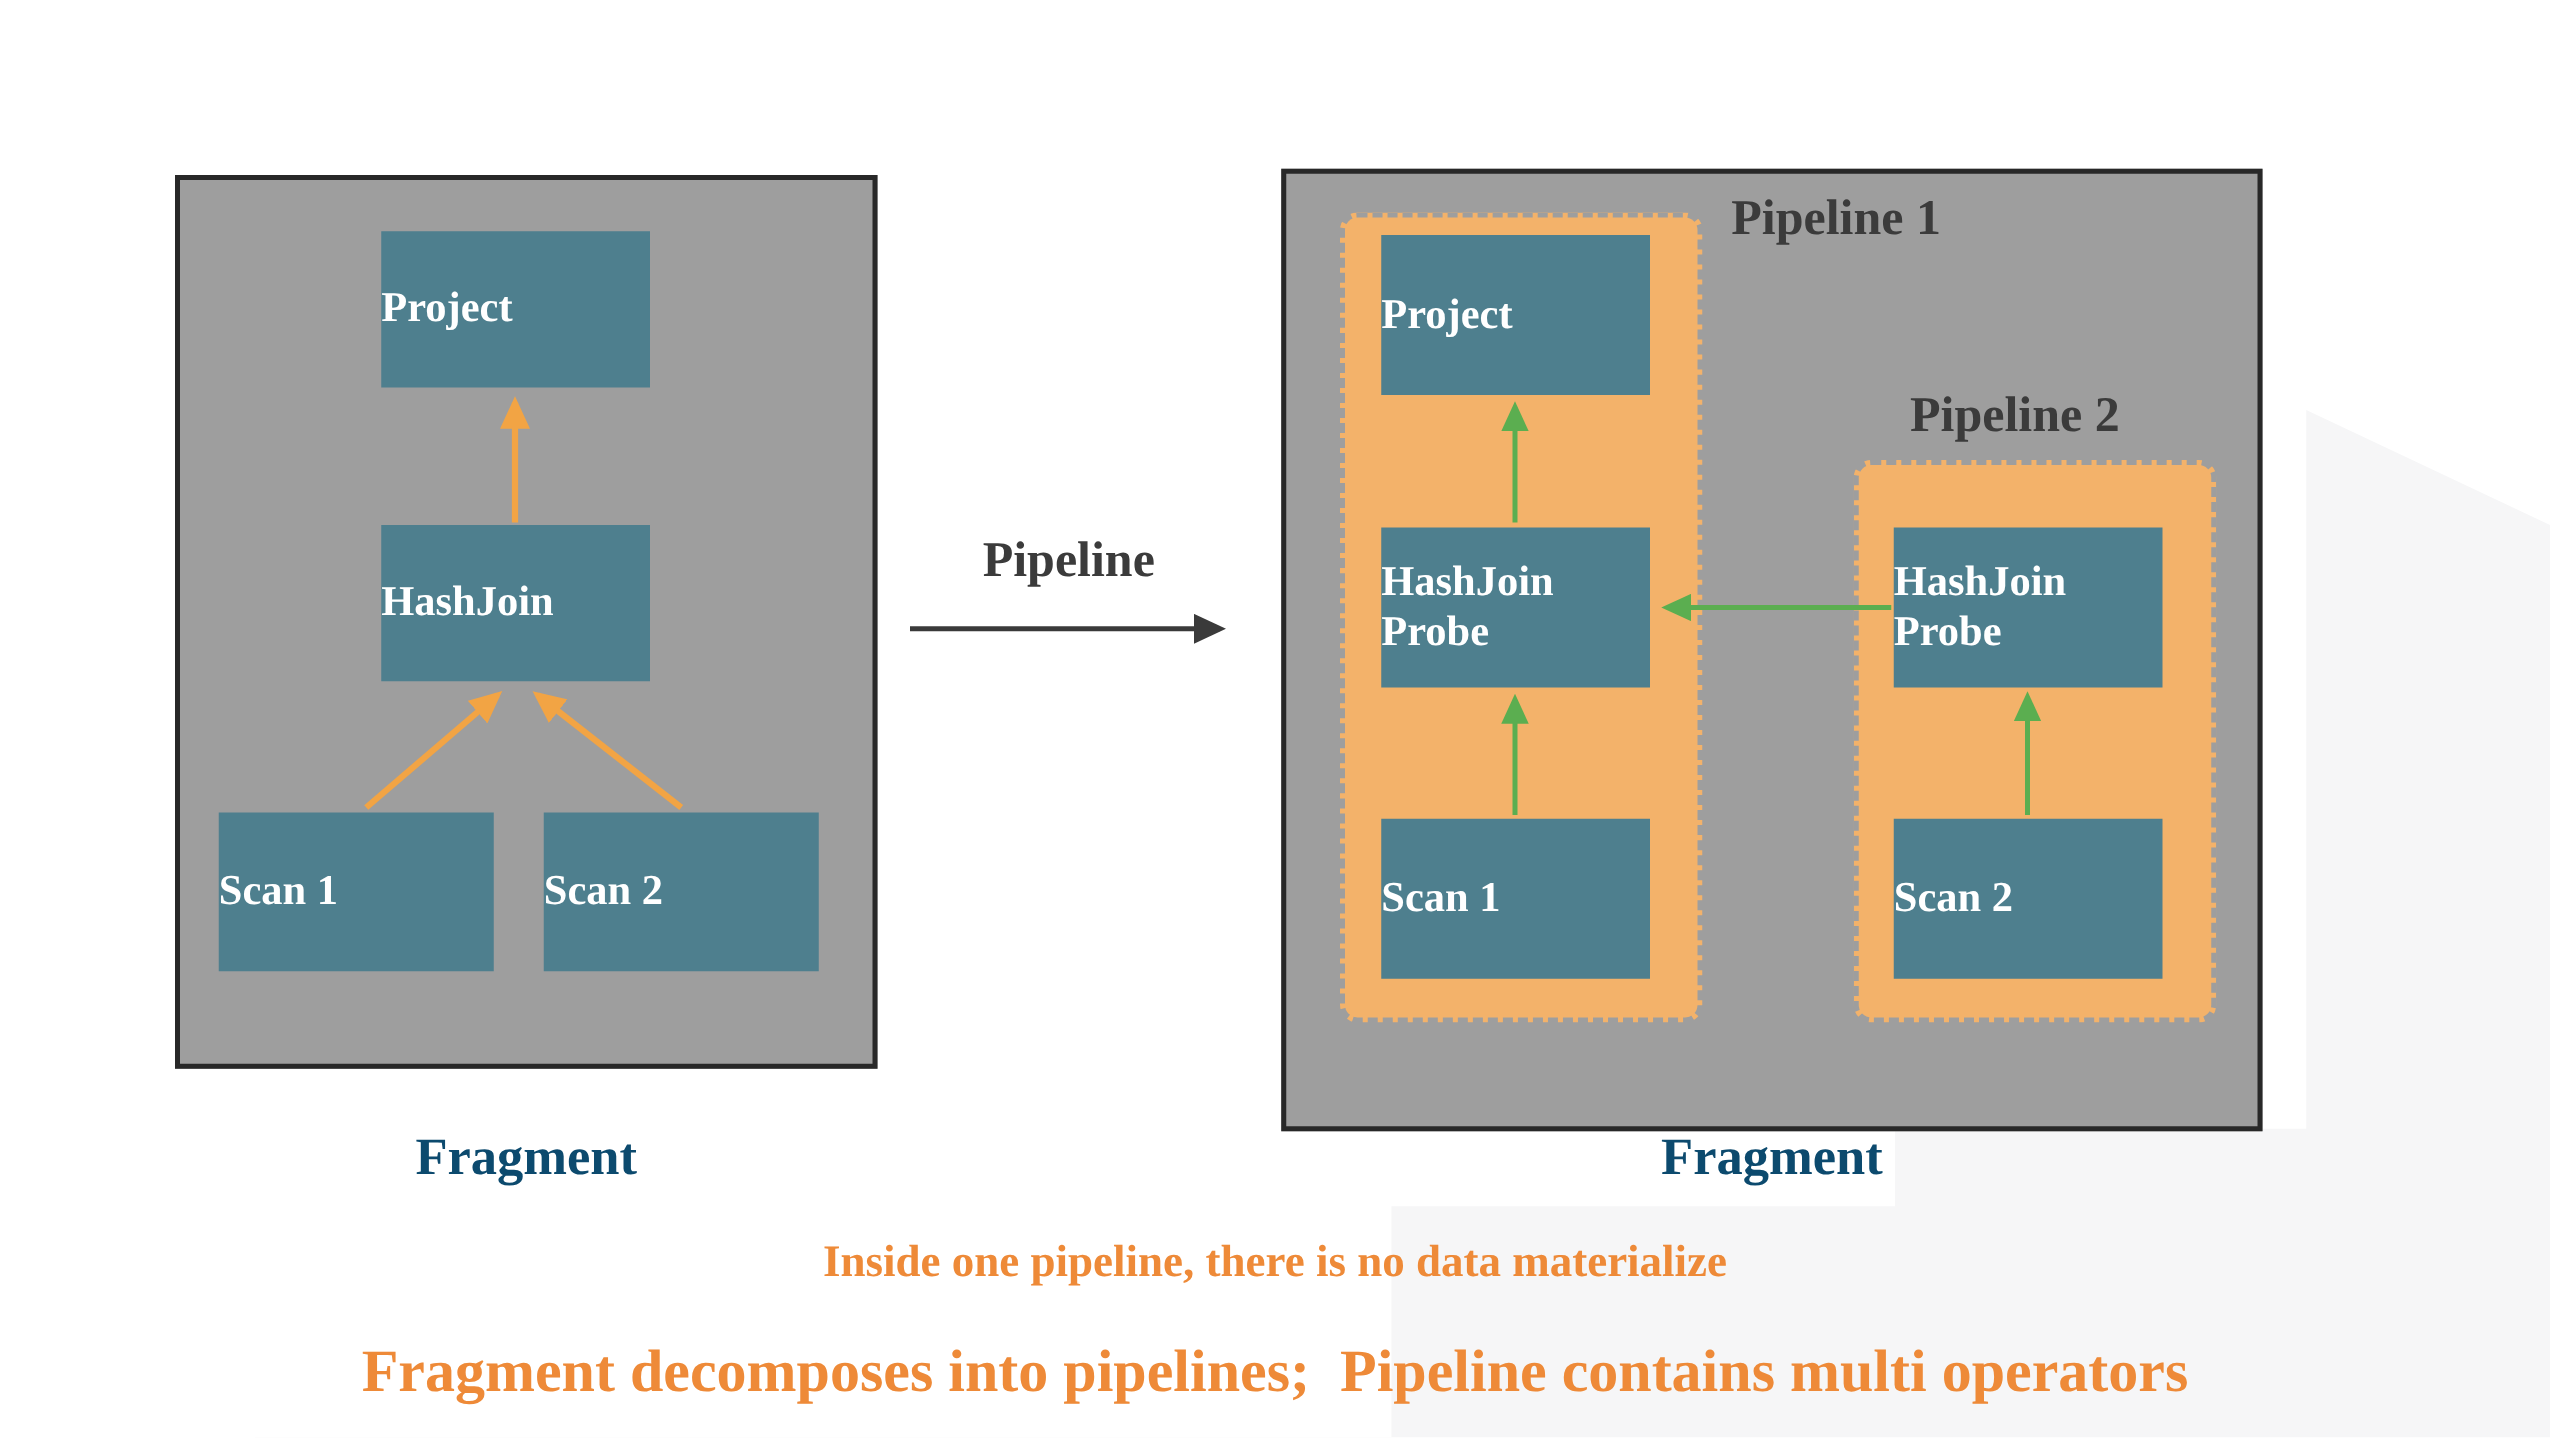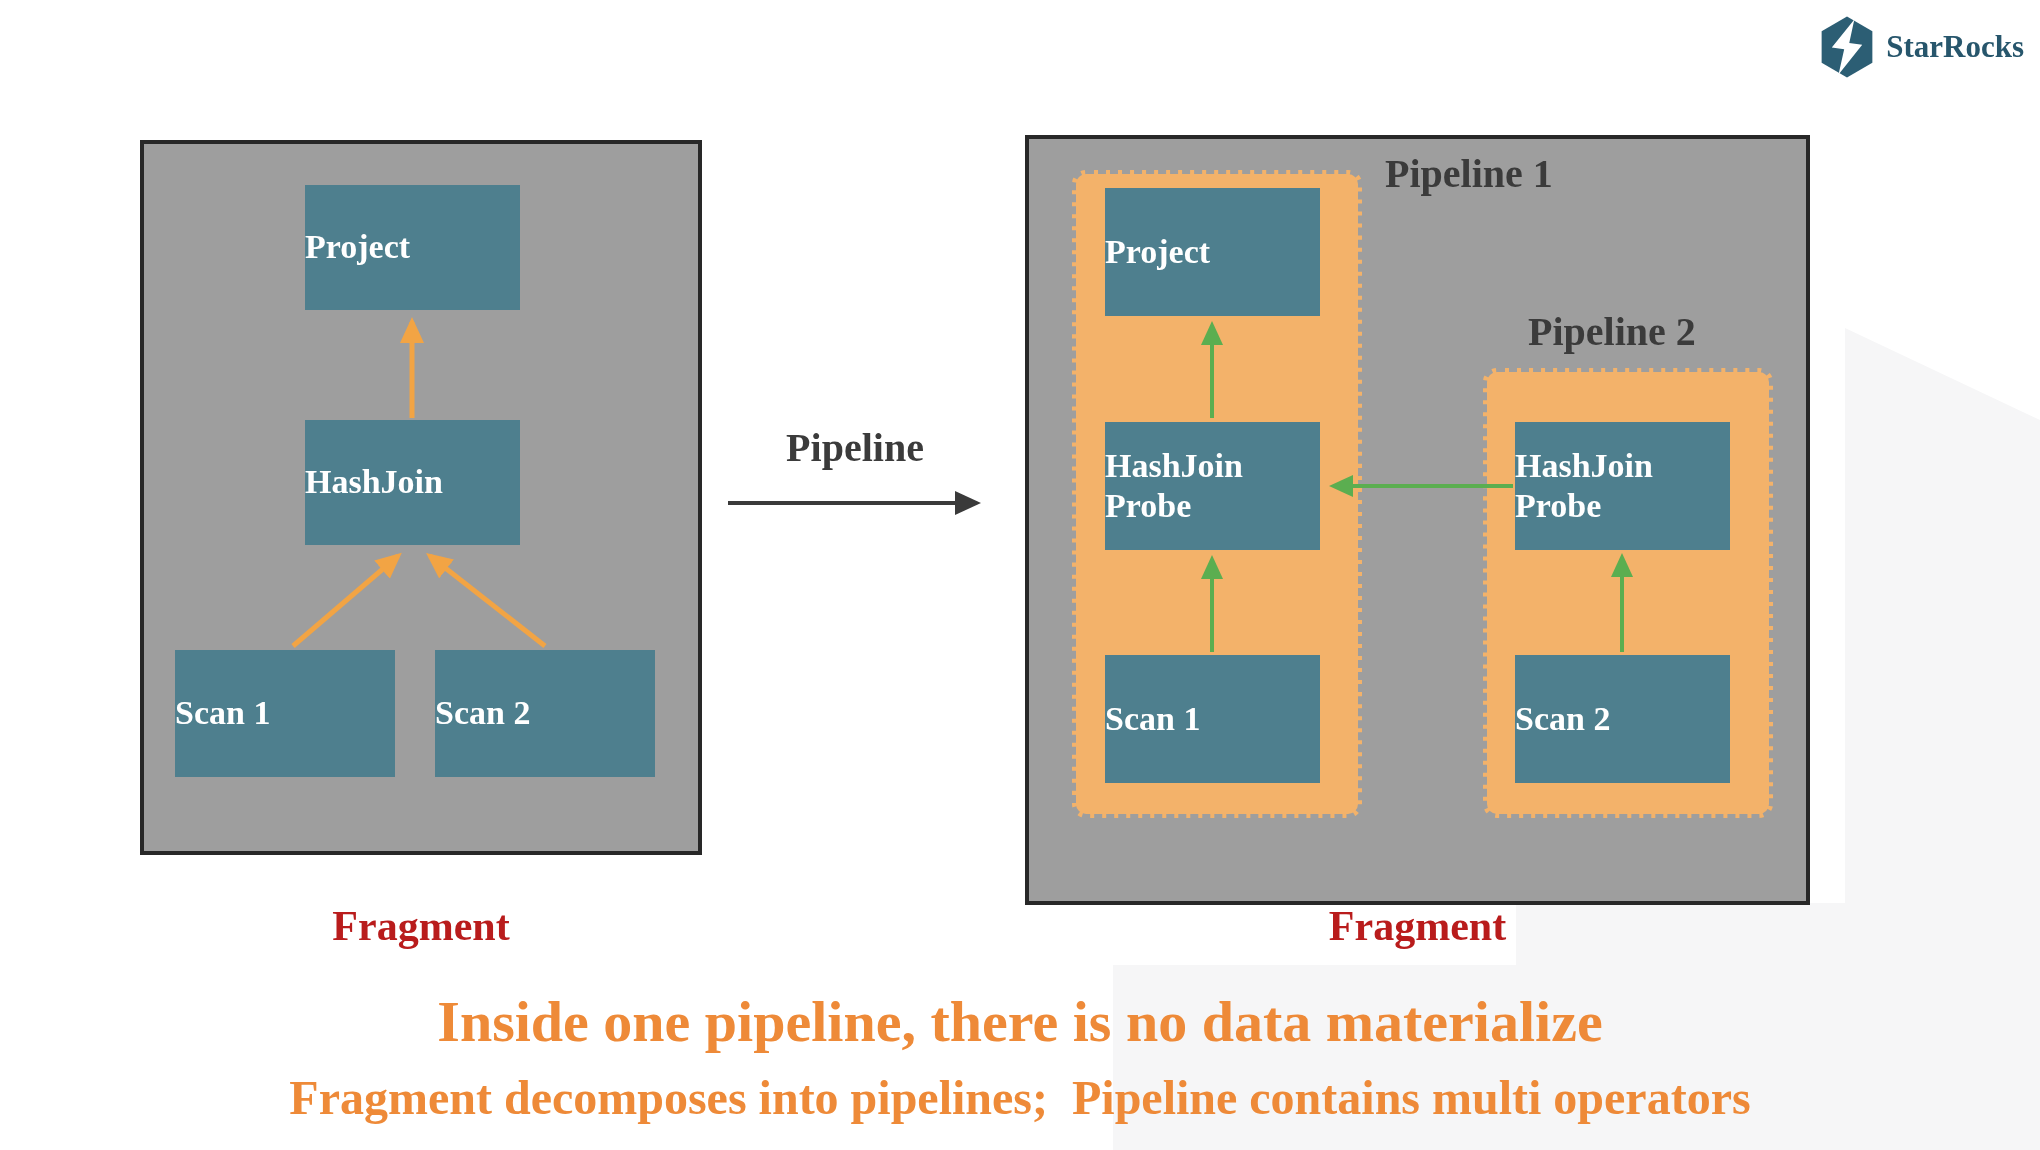--- a/index.html
+++ b/index.html
@@ -46,49 +46,40 @@
   #n-scan2-l{left:435px;top:650px;width:220px;height:127px;}
   #n-project-r{left:1105px;top:188px;width:215px;height:128px;}
   #n-probe-r{left:1105px;top:422px;width:215px;height:128px;}
   #n-scan1-r{left:1105px;top:655px;width:215px;height:128px;}
   #n-build-r{left:1515px;top:422px;width:215px;height:128px;}
   #n-scan2-r{left:1515px;top:655px;width:215px;height:128px;}
   
   .pipe-label{z-index:4;font-size:40px;font-weight:700;color:#3B3B3B;white-space:nowrap;}
   #pipe1-label{left:1385px;top:150px;}
   #pipe2-label{left:1528px;top:308px;}
-  .frag-caption{z-index:6;font-size:42px;font-weight:700;color:#b91c1c;text-align:center;}
+  .frag-caption{z-index:6;font-size:42px;font-weight:700;color:#0c4a6e;text-align:center;}
   #frag-caption-l{left:140px;top:902px;width:562px;}
   #frag-caption-r{left:1025px;top:902px;width:785px;}
   #mid-label{left:724px;top:424px;width:262px;text-align:center;z-index:6;
     font-size:40px;font-weight:700;color:#3B3B3B;}
   
   .note{left:0;width:2040px;text-align:center;z-index:6;font-weight:700;color:#EE8A38;white-space:pre-wrap;}
-  #note1{top:988px;font-size:58px;}
+  #note1{top:988px;font-size:36px;}
   #note2{top:1070px;font-size:48px;}
   
   #arrows{position:absolute;left:0;top:0;z-index:5;pointer-events:none;}
 </style>
 </head>
 <body>
 
 <div id="canvas">
 
   <div id="bg-swash"></div>
 
 
-  <div id="logo" class="abs">
-    <span>
-      <svg width="58" height="62" viewBox="0 0 100 110" aria-hidden="true">
-        <polygon points="50,1 95,27 95,83 50,109 5,83 5,27" fill="#2C5E74"></polygon>
-        <polygon points="63,6 23,56 45,59 35,104 77,51 54,48" fill="#ffffff"></polygon>
-      </svg>
-    </span>
-    <span class="brand">StarRocks</span>
-  </div>
 
   <div id="frag-left" class="abs fragment"></div>
   <div id="n-project-l" class="abs node">
     <span>Project</span>
   </div>
   <div id="n-hashjoin-l" class="abs node">
     <span>HashJoin</span>
   </div>
   <div id="n-scan1-l" class="abs node">
     <span>Scan 1</span>

